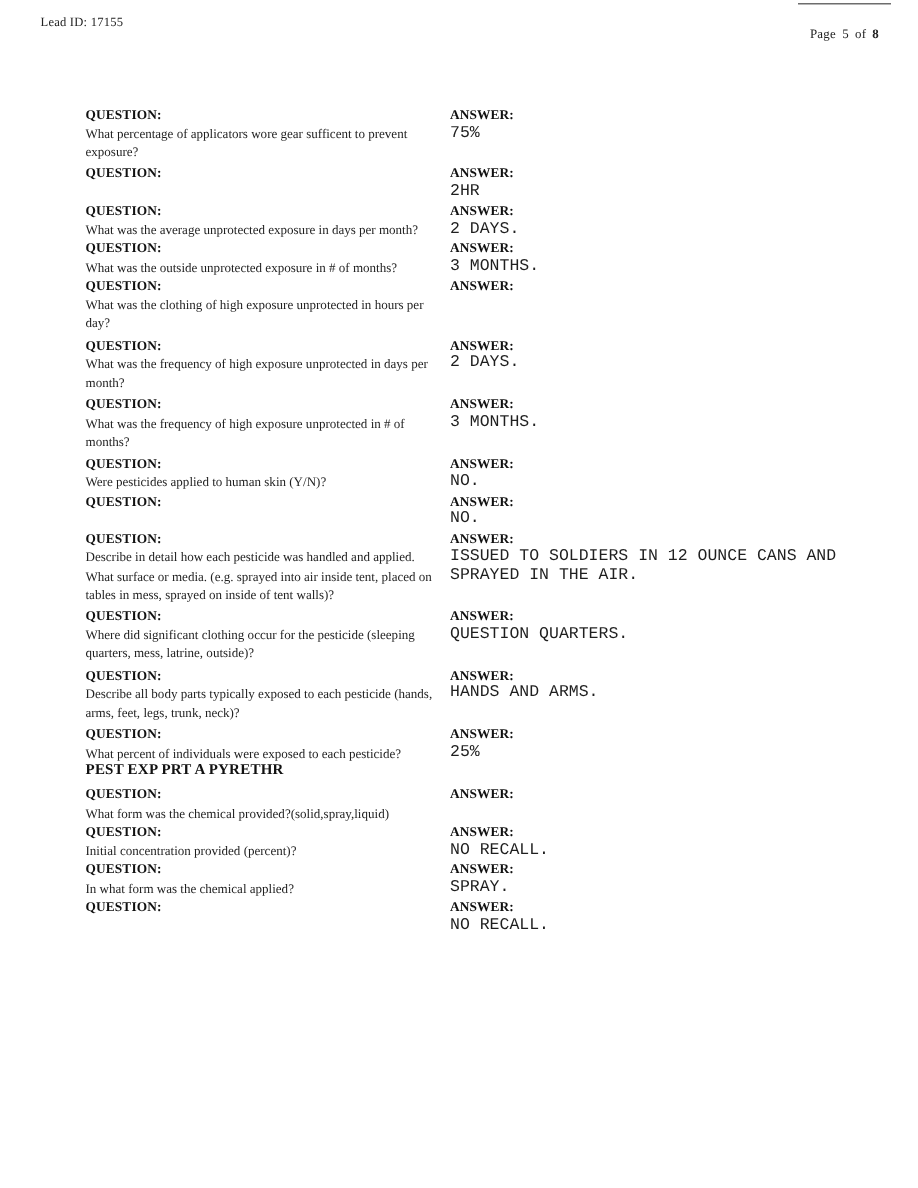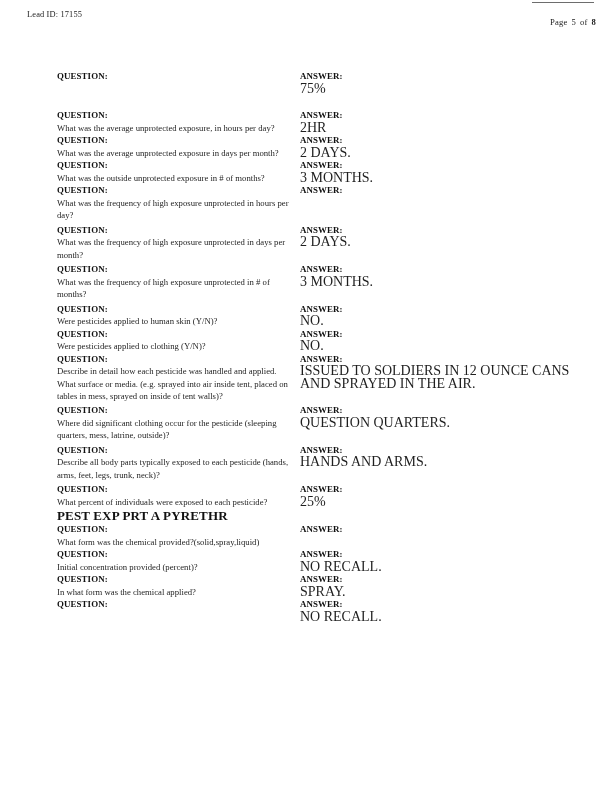--- a/index.html
+++ b/index.html
@@ -37,21 +37,21 @@
   .page-rule {
     position: absolute;
     right: 18px;
     top: 2px;
     width: 62px;
     height: 0;
     border-top: 1px solid #6d6d6d;
   }
   .page-number {
     position: absolute;
-    right: 16px;
+    right: 26px;
     top: 17px;
     font-size: 8.6px;
     color: #222;
     white-space: nowrap;
     letter-spacing: 0.2px;
   }
   .page-number .pn-strong {
     font-weight: bold;
   }
   .page-number .pn-gap {
@@ -86,29 +86,30 @@
     letter-spacing: 0.1px;
     line-height: 12.6px;
     color: #111;
   }
   .q-text {
     font-size: 8.7px;
     line-height: 12.4px;
     color: #1f1f1f;
   }
   .a-text {
-    font-size: 14px;
+    font-size: 11px;
     line-height: 12.4px;
     color: #1f1f1f;
+    font-family: Liberation Mono, monospace;
   }
   .section-head {
     position: absolute;
     left: 57px;
     font-weight: bold;
-    font-size: 13px;
+    font-size: 10px;
     letter-spacing: 0.15px;
     color: #111;
     white-space: nowrap;
     text-align: center;
   }
 </style>
 </head>
 <body>
 
 <div class="page-header">
@@ -116,30 +117,30 @@
   <div class="page-rule"></div>
   <div class="page-number">
     <span>Page</span><span class="pn-gap"></span><span>5</span><span class="pn-gap"></span><span>of</span><span class="pn-gap"></span><span class="pn-strong">8</span>
   </div>
 </div>
 
 <div class="content" id="content">
     <div class="qa-row" style="position: absolute; top: 0px; left: 0px; width: 612px;">
       <div class="q-cell">
         <div class="label">QUESTION:</div>
+        <div class="q-text">What percentage of applicators wore gear sufficent to prevent exposure?</div>
       </div>
       <div class="a-cell">
         <div class="label">ANSWER:</div>
         <div class="a-text">75%</div>
       </div>
     </div>
     <div class="qa-row" style="position: absolute; top: 39.4px; left: 0px; width: 612px;">
       <div class="q-cell">
         <div class="label">QUESTION:</div>
-        <div class="q-text">What was the average unprotected exposure, in hours per day?</div>
       </div>
       <div class="a-cell">
         <div class="label">ANSWER:</div>
         <div class="a-text">2HR</div>
       </div>
     </div>
     <div class="qa-row" style="position: absolute; top: 64.4px; left: 0px; width: 612px;">
       <div class="q-cell">
         <div class="label">QUESTION:</div>
         <div class="q-text">What was the average unprotected exposure in days per month?</div>
@@ -155,21 +156,21 @@
         <div class="q-text">What was the outside unprotected exposure in # of months?</div>
       </div>
       <div class="a-cell">
         <div class="label">ANSWER:</div>
         <div class="a-text">3 MONTHS.</div>
       </div>
     </div>
     <div class="qa-row" style="position: absolute; top: 114.4px; left: 0px; width: 612px;">
       <div class="q-cell">
         <div class="label">QUESTION:</div>
-        <div class="q-text">What was the frequency of high exposure unprotected in hours per day?</div>
+        <div class="q-text">What was the clothing of high exposure unprotected in hours per day?</div>
       </div>
       <div class="a-cell">
         <div class="label">ANSWER:</div>
       </div>
     </div>
     <div class="qa-row" style="position: absolute; top: 153.8px; left: 0px; width: 612px;">
       <div class="q-cell">
         <div class="label">QUESTION:</div>
         <div class="q-text">What was the frequency of high exposure unprotected in days per month?</div>
       </div>
@@ -194,21 +195,20 @@
         <div class="q-text">Were pesticides applied to human skin (Y/N)?</div>
       </div>
       <div class="a-cell">
         <div class="label">ANSWER:</div>
         <div class="a-text">NO.</div>
       </div>
     </div>
     <div class="qa-row" style="position: absolute; top: 257.6px; left: 0px; width: 612px;">
       <div class="q-cell">
         <div class="label">QUESTION:</div>
-        <div class="q-text">Were pesticides applied to clothing (Y/N)?</div>
       </div>
       <div class="a-cell">
         <div class="label">ANSWER:</div>
         <div class="a-text">NO.</div>
       </div>
     </div>
     <div class="qa-row" style="position: absolute; top: 282.6px; left: 0px; width: 612px;">
       <div class="q-cell">
         <div class="label">QUESTION:</div>
         <div class="q-text">Describe in detail how each pesticide was handled and applied.  What surface or media. (e.g. sprayed into air inside tent, placed on tables in mess, sprayed on inside of tent walls)?</div>

